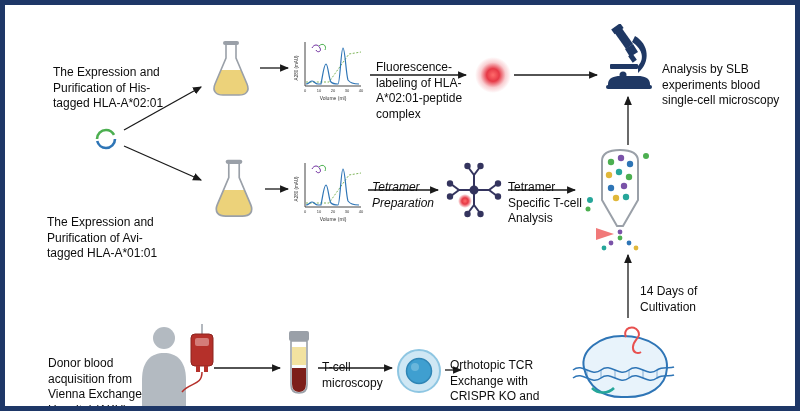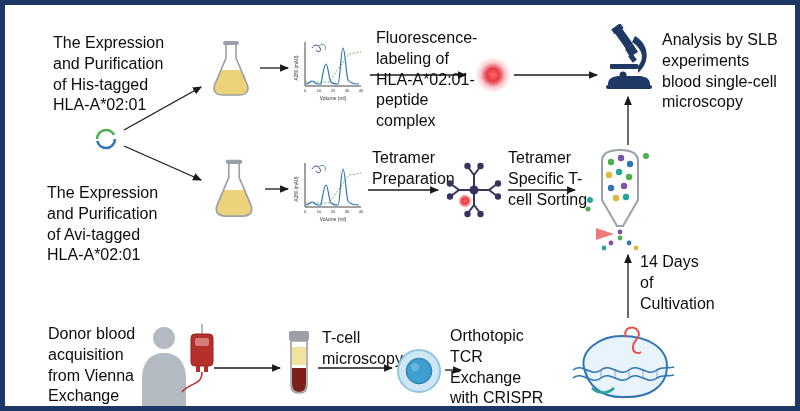--- a/index.html
+++ b/index.html
@@ -1,19 +1,19 @@
 <!DOCTYPE html>
 <html><head>
 <meta charset="utf-8">
 <style>
   * { margin:0; padding:0; box-sizing:border-box; }
   body { font-family:"Liberation Sans", sans-serif; background:#ffffff; }
   .canvas { position:relative; width:800px; height:411px; background:#fff;
             border:5px solid #1e3767; overflow:hidden; }
-  .lbl { position:absolute; font-size:16px; line-height:1.3; color:#0d0d0d; }
+  .lbl { position:absolute; font-size:12px; line-height:1.3; color:#0d0d0d;margin-top:32px; }
   .icon { position:absolute; }
   .arrows { position:absolute; left:0; top:0; pointer-events:none; }
   svg text { font-family:"Liberation Sans", sans-serif; }
 </style>
 </head>
 <body>
 
 <div class="canvas">
 
   <svg class="arrows" width="790" height="401" viewBox="0 0 790 401">
@@ -39,21 +39,21 @@
     </g>
   </svg>
 
   <div class="lbl" style="left:48px; top:28px; width:122px;">The Expression and Purification of His-tagged HLA-A*02:01</div>
 
   <svg class="icon" style="left:88px; top:121px;" width="26" height="26" viewBox="0 0 26 26">
     <circle cx="13" cy="13" r="9" fill="none" stroke="#2e75b6" stroke-width="2.6" stroke-dasharray="26 30.5"></circle>
     <circle cx="13" cy="13" r="9" fill="none" stroke="#4caf50" stroke-width="2.6" stroke-dasharray="24 32.5" stroke-dashoffset="-28"></circle>
   </svg>
 
-  <div class="lbl" style="left:42px; top:178px; width:126px;">The Expression and Purification of Avi-tagged HLA-A*02:01</div>
+  <div class="lbl" style="left:42px; top:178px; width:126px;">The Expression and Purification of Avi-tagged HLA-A*01:01</div>
 
   <svg class="icon" style="left:203px; top:35px;" width="46" height="58" viewBox="0 0 46 58">
     <path d="M12.9,30 L7,44 C4,51 8,55 15,55 L31,55 C38,55 42,51 39,44 L33.1,30 Z" fill="#ecd27a"></path>
     <path d="M18,3 L18,18 L7,44 C4,51 8,55 15,55 L31,55 C38,55 42,51 39,44 L28,18 L28,3" fill="none" stroke="#9aa0a8" stroke-width="1.6"></path>
     <rect x="15" y="1" width="16" height="4" rx="2" fill="#9aa0a8"></rect>
   </svg>
 
   <svg class="icon" style="left:286px; top:31px;" width="74" height="68" viewBox="0 0 74 68">
     <line x1="14" y1="6" x2="14" y2="50" stroke="#444" stroke-width="1"></line>
     <line x1="14" y1="50" x2="70" y2="50" stroke="#444" stroke-width="1"></line>
@@ -115,21 +115,21 @@
     <text x="28" y="56" font-size="4" fill="#333" text-anchor="middle">10</text>
     <text x="42" y="56" font-size="4" fill="#333" text-anchor="middle">20</text>
     <text x="56" y="56" font-size="4" fill="#333" text-anchor="middle">30</text>
     <text x="70" y="56" font-size="4" fill="#333" text-anchor="middle">40</text>
     <path d="M15,46 L38,46 L58,18 L70,16" fill="none" stroke="#70ad47" stroke-width="0.9" stroke-dasharray="2 1.6"></path>
     <path d="M15,48 C18,48 19,45 21,45 C23,45 24,48 27,48 L30,48 C32,38 33,28 35,28 C37,28 38,44 40,46 C42,48 45,48 47,48 C49,48 50,12 52,12 C54,12 55,38 57,44 C59,47 63,48 68,48" fill="none" stroke="#2e75b6" stroke-width="1.2"></path>
     <path d="M21,12 C23,8 27,8 29,12 C31,16 26,17 25,14" fill="none" stroke="#7030a0" stroke-width="1"></path>
     <path d="M28,10 C32,6 36,10 34,14" fill="none" stroke="#4caf50" stroke-width="1"></path>
   </svg>
 
-  <div class="lbl" style="left:367px; top:143px; width:80px;">Tetramer Preparation</div>
+  <div class="lbl" style="left:367px; top:143px; width:80px;font-style:italic;">Tetramer Preparation</div>
 
   <svg class="icon" style="left:437px; top:153px;" width="64" height="64" viewBox="0 0 64 64">
     <defs>
       <radialGradient id="tg">
         <stop offset="0%" stop-color="#ff6b6b"></stop>
         <stop offset="45%" stop-color="#e63946"></stop>
         <stop offset="100%" stop-color="#e63946" stop-opacity="0"></stop>
       </radialGradient>
     </defs>
     <g stroke="#34345e" stroke-width="2" fill="#34345e">
@@ -159,21 +159,21 @@
           <line x1="32" y1="17" x2="26" y2="9"></line>
           <line x1="32" y1="17" x2="38" y2="9"></line>
         <circle cx="25.5" cy="8" r="2.2"></circle>
           <circle cx="38.5" cy="8" r="2.2"></circle>
       </g>
       <circle cx="32" cy="32" r="3.5"></circle>
     </g>
     <circle cx="23" cy="43" r="7" fill="url(#tg)"></circle>
   </svg>
 
-  <div class="lbl" style="left:503px; top:143px; width:92px;">Tetramer Specific T-cell Sorting</div>
+  <div class="lbl" style="left:503px; top:143px; width:92px;">Tetramer Specific T-cell Analysis</div>
 
   <svg class="icon" style="left:575px; top:143px;" width="95" height="104" viewBox="0 0 95 104">
     <path d="M22,13 Q22,2 40,2 Q58,2 58,13 L58,52 L43,78 L37,78 L22,52 Z" fill="#ffffff" stroke="#9aa0a8" stroke-width="2"></path>
     <g>
       <circle cx="31" cy="14" r="3.2" fill="#4caf50"></circle>
       <circle cx="41" cy="10" r="3.2" fill="#7a52a8"></circle>
       <circle cx="50" cy="16" r="3.2" fill="#2e75b6"></circle>
       <circle cx="29" cy="27" r="3.2" fill="#e0b73a"></circle>
       <circle cx="39" cy="24" r="3.2" fill="#26a69a"></circle>
       <circle cx="49" cy="29" r="3.2" fill="#4caf50"></circle>

